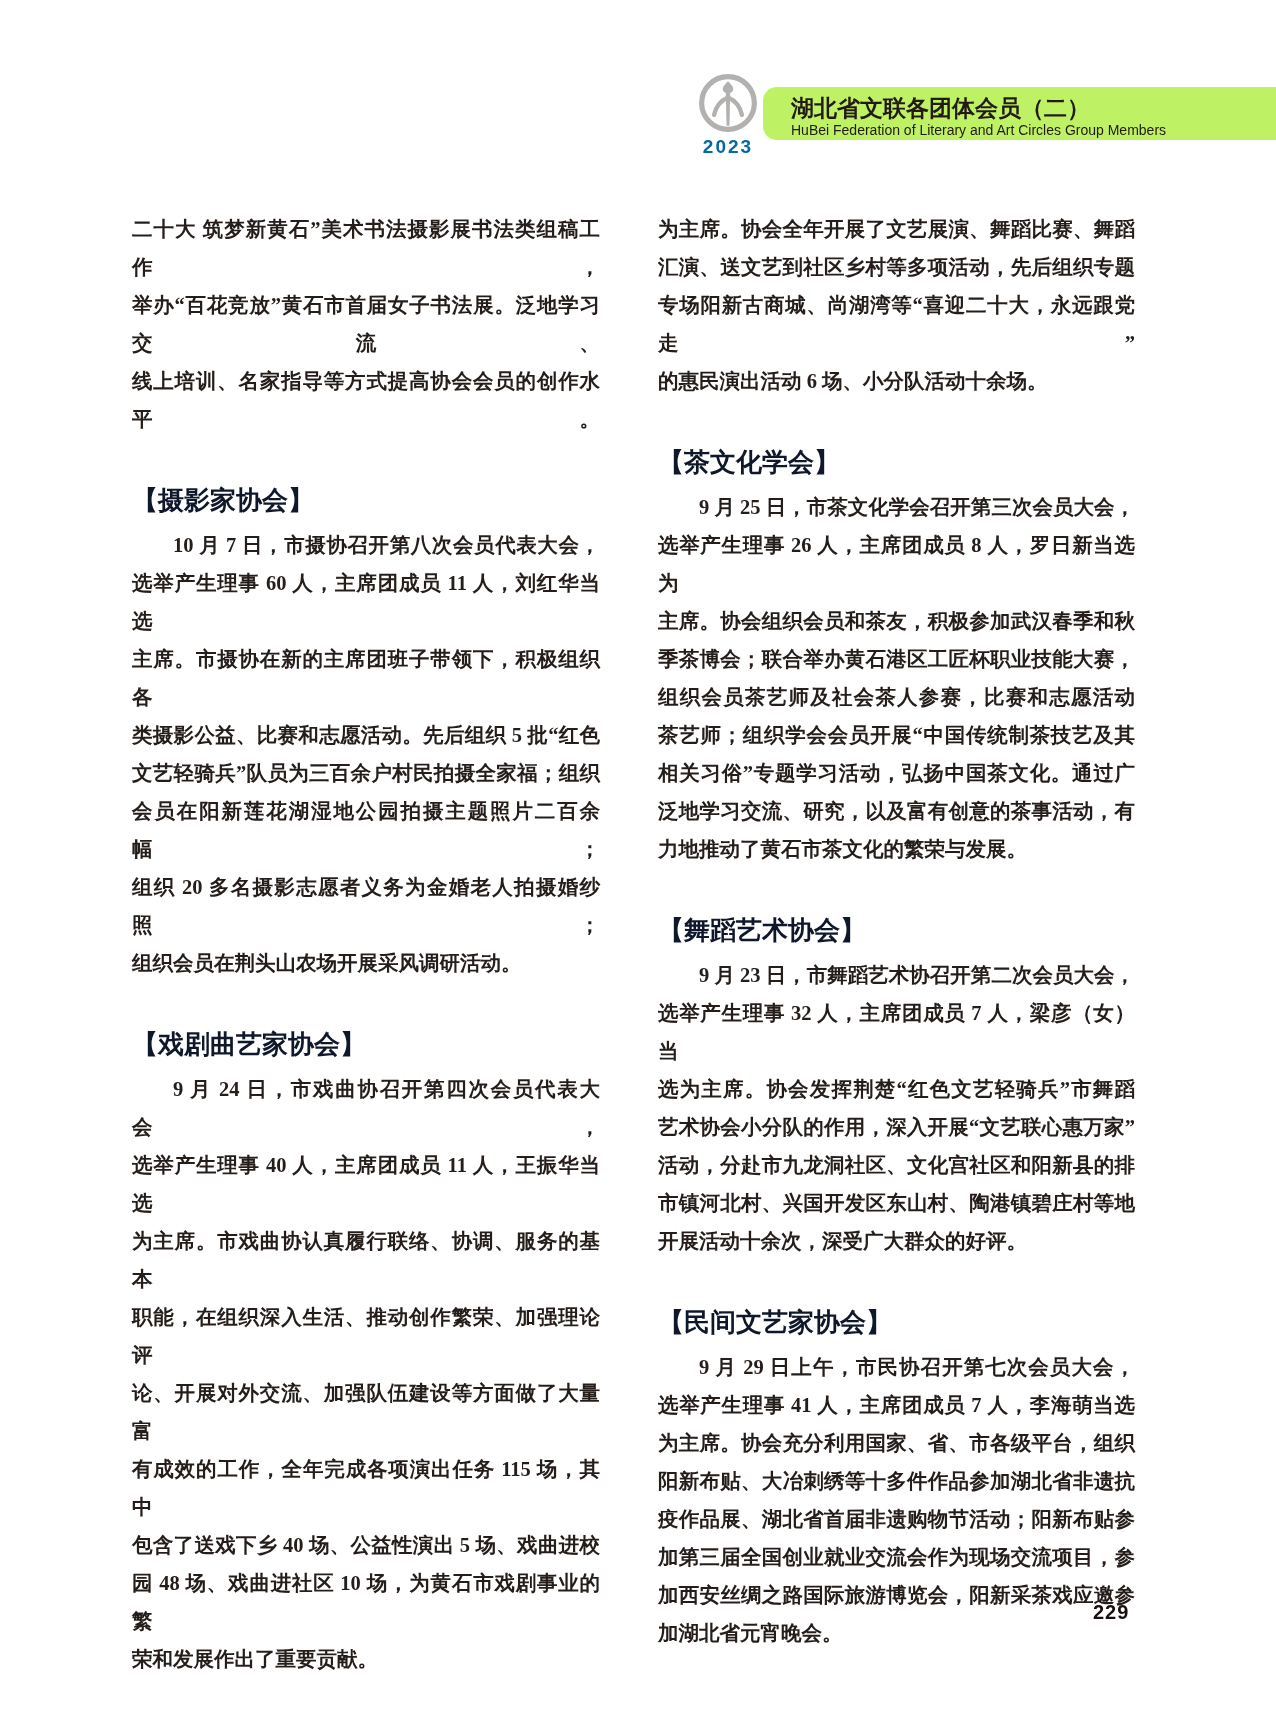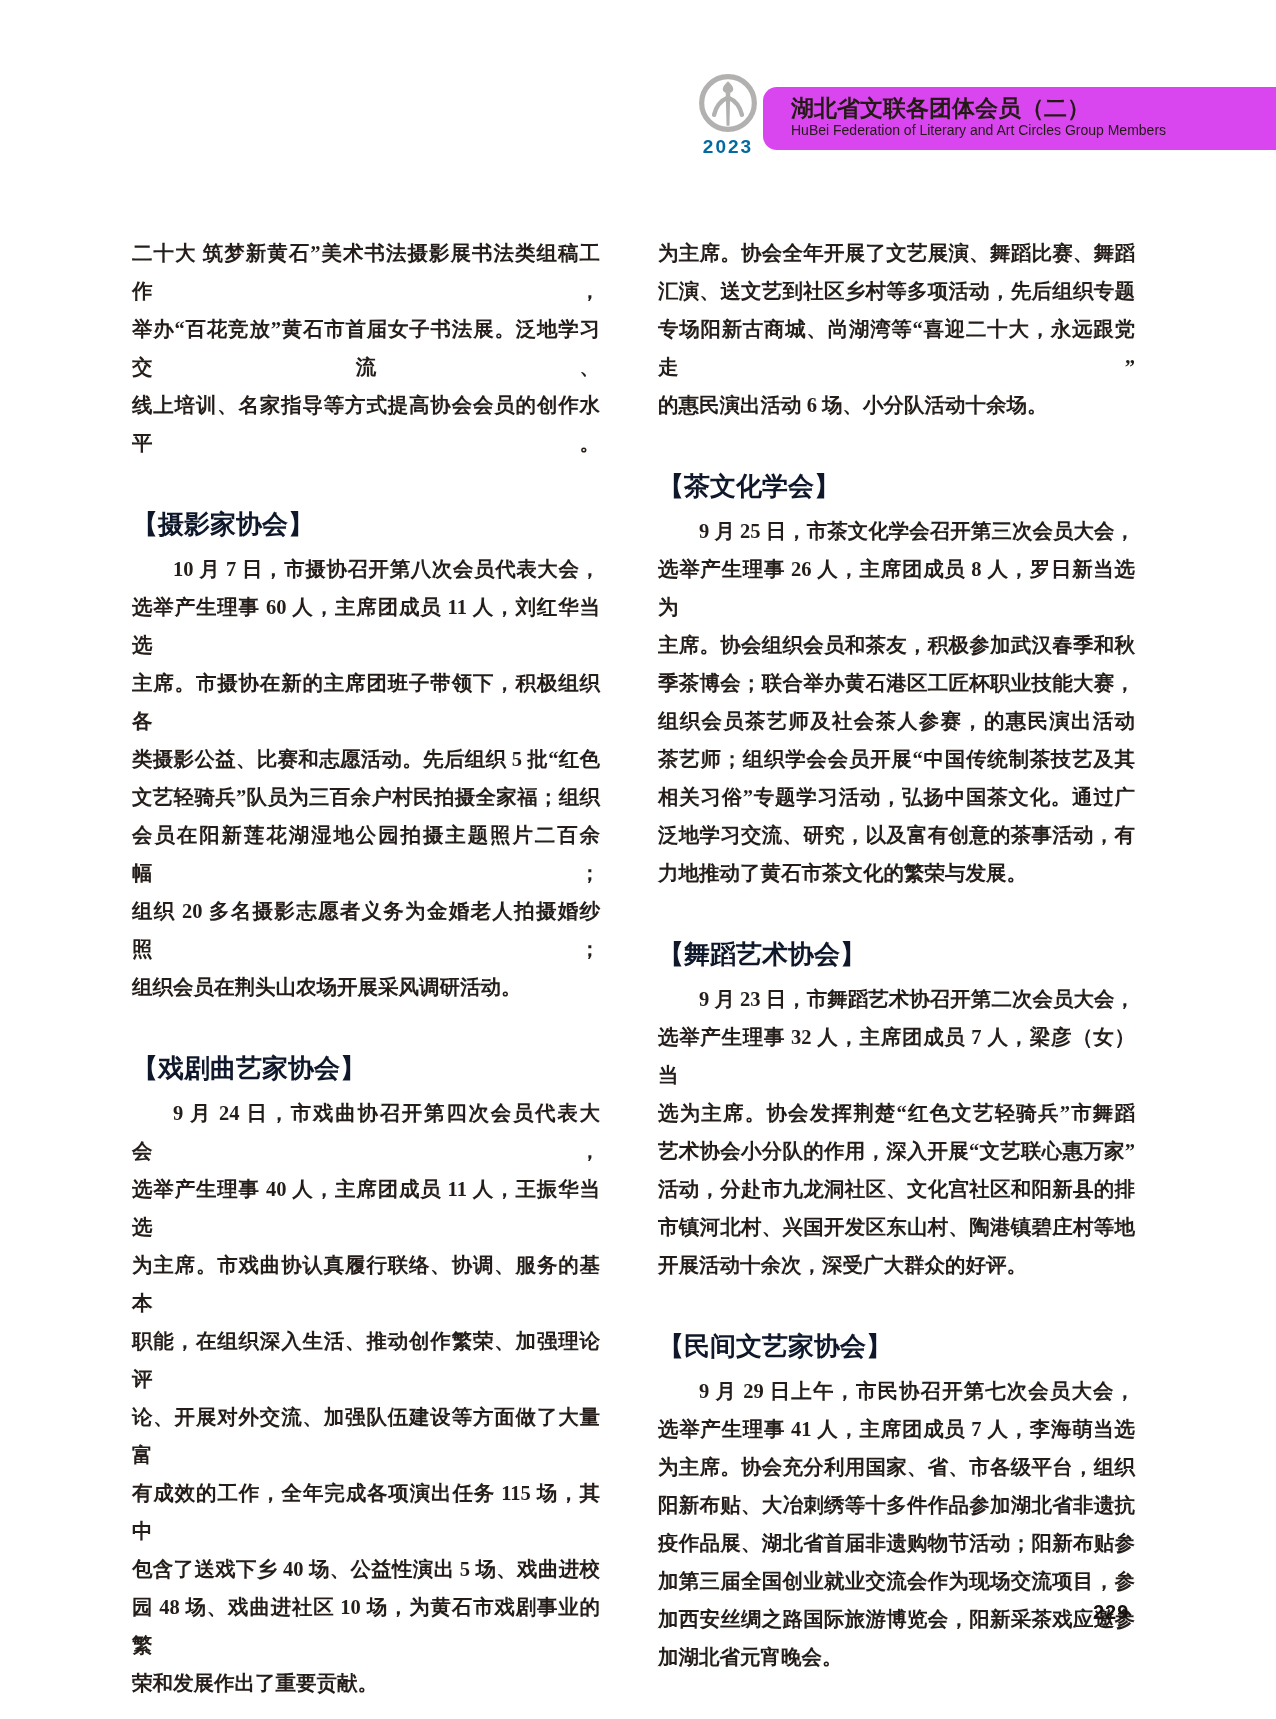--- a/index.html
+++ b/index.html
@@ -28,43 +28,43 @@
     font-weight: 700;
     font-size: 19px;
     letter-spacing: 2px;
     color: #0369a1;
   }
   .header-box {
     position: absolute;
     left: 763px;
     top: 87px;
     width: 513px;
-    height: 63px;
-    background: #d946ef;
+    height: 53px;
+    background: #bef264;
     border-radius: 14px 0 0 14px;
     box-sizing: border-box;
     padding: 8px 0 0 28px;
   }
   .header-title {
     font-family: "Liberation Sans", "DejaVu Sans", sans-serif;
     font-weight: 700;
     font-size: 23px;
     line-height: 26px;
     color: #231a16;
   }
   .header-subtitle {
     font-family: "Liberation Sans", "DejaVu Sans", sans-serif;
     font-weight: 400;
     font-size: 14px;
     line-height: 19px;
     color: #231a16;
   }
 
   
-  .col { position: absolute; top: 210px; margin-top: 24px; }
+  .col { position: absolute; top: 210px; }
   .col-left  { left: 132px; width: 468px; }
   .col-right { left: 658px; width: 477px; }
 
   .para { margin: 0; }
   .line {
     font-size: 20.5px;
     font-weight: 700;
     line-height: 38px;
     text-align: justify;
     text-align-last: justify;
@@ -153,21 +153,21 @@
           <div class="line">汇演、送文艺到社区乡村等多项活动，先后组织专题</div>
           <div class="line">专场阳新古商城、尚湖湾等“喜迎二十大，永远跟党走”</div>
           <div class="line endline">的惠民演出活动 6 场、小分队活动十余场。</div>
         </div>
         <div class="heading">【茶文化学会】</div>
         <div class="para indent">
           <div class="line">9 月 25 日，市茶文化学会召开第三次会员大会，</div>
           <div class="line">选举产生理事 26 人，主席团成员 8 人，罗日新当选为</div>
           <div class="line">主席。协会组织会员和茶友，积极参加武汉春季和秋</div>
           <div class="line">季茶博会；联合举办黄石港区工匠杯职业技能大赛，</div>
-          <div class="line">组织会员茶艺师及社会茶人参赛，的惠民演出活动</div>
+          <div class="line">组织会员茶艺师及社会茶人参赛，比赛和志愿活动</div>
           <div class="line">茶艺师；组织学会会员开展“中国传统制茶技艺及其</div>
           <div class="line">相关习俗”专题学习活动，弘扬中国茶文化。通过广</div>
           <div class="line">泛地学习交流、研究，以及富有创意的茶事活动，有</div>
           <div class="line endline">力地推动了黄石市茶文化的繁荣与发展。</div>
         </div>
         <div class="heading">【舞蹈艺术协会】</div>
         <div class="para indent">
           <div class="line">9 月 23 日，市舞蹈艺术协召开第二次会员大会，</div>
           <div class="line">选举产生理事 32 人，主席团成员 7 人，梁彦（女）当</div>
           <div class="line">选为主席。协会发挥荆楚“红色文艺轻骑兵”市舞蹈</div>

